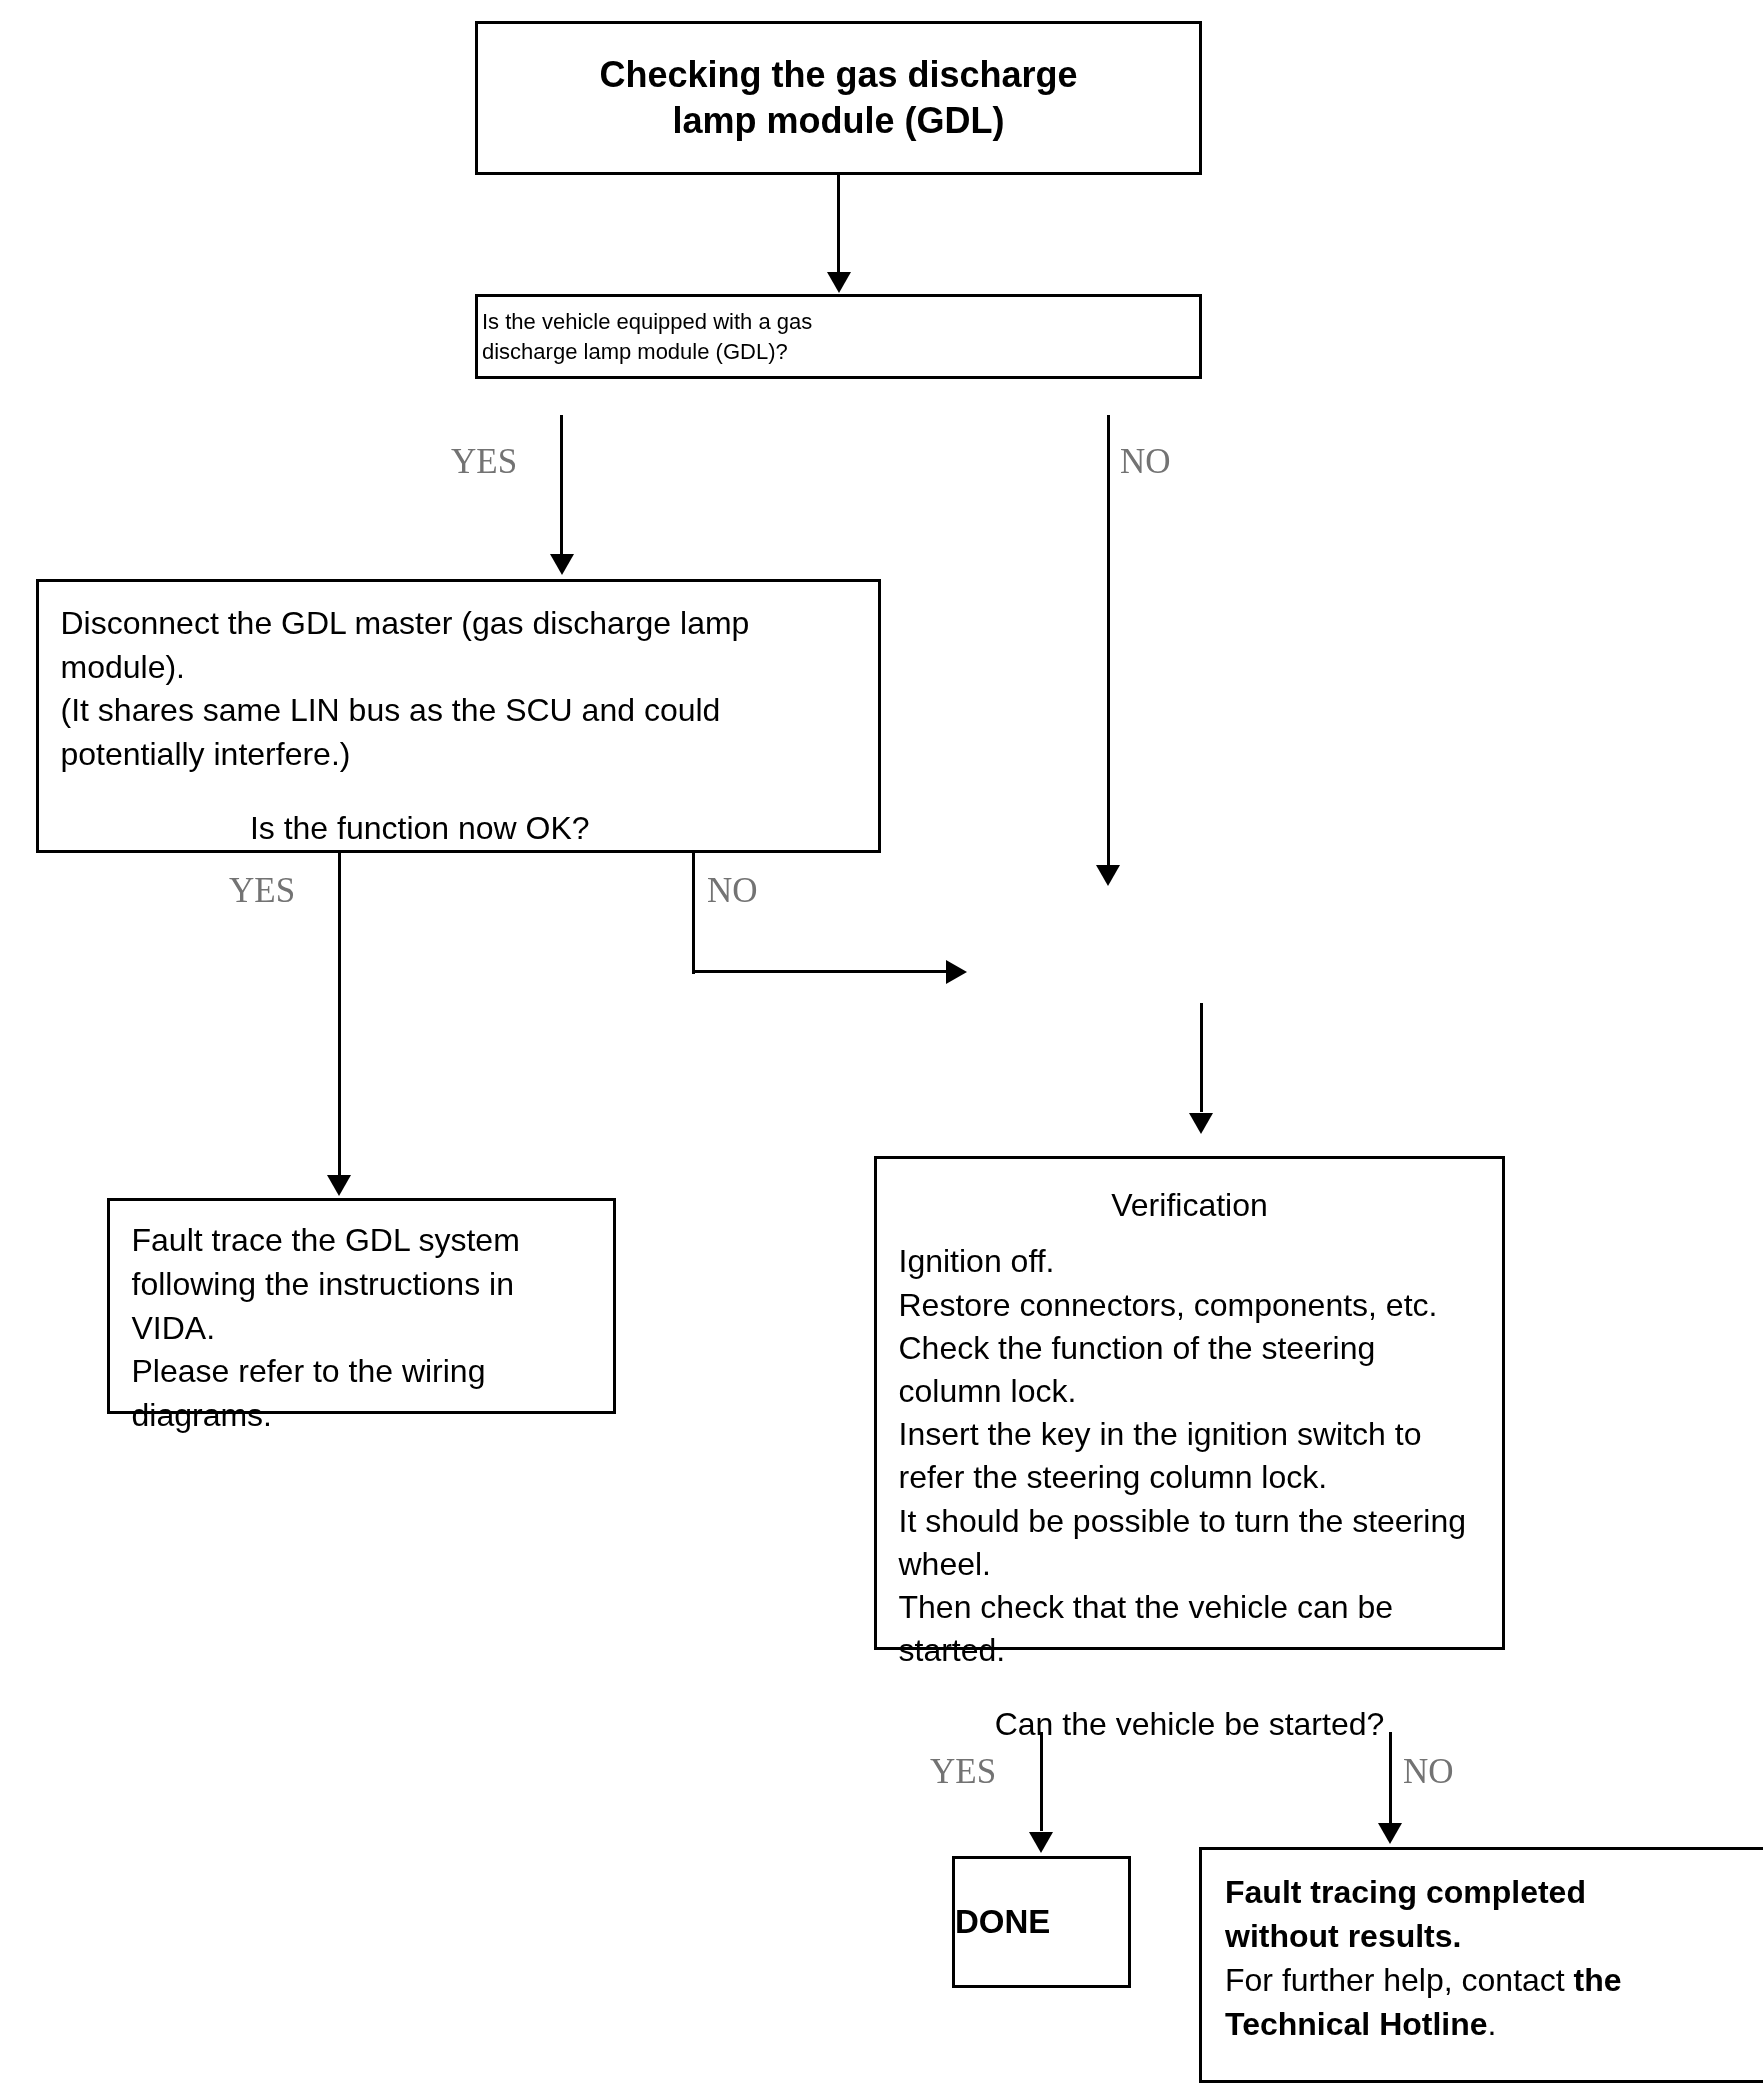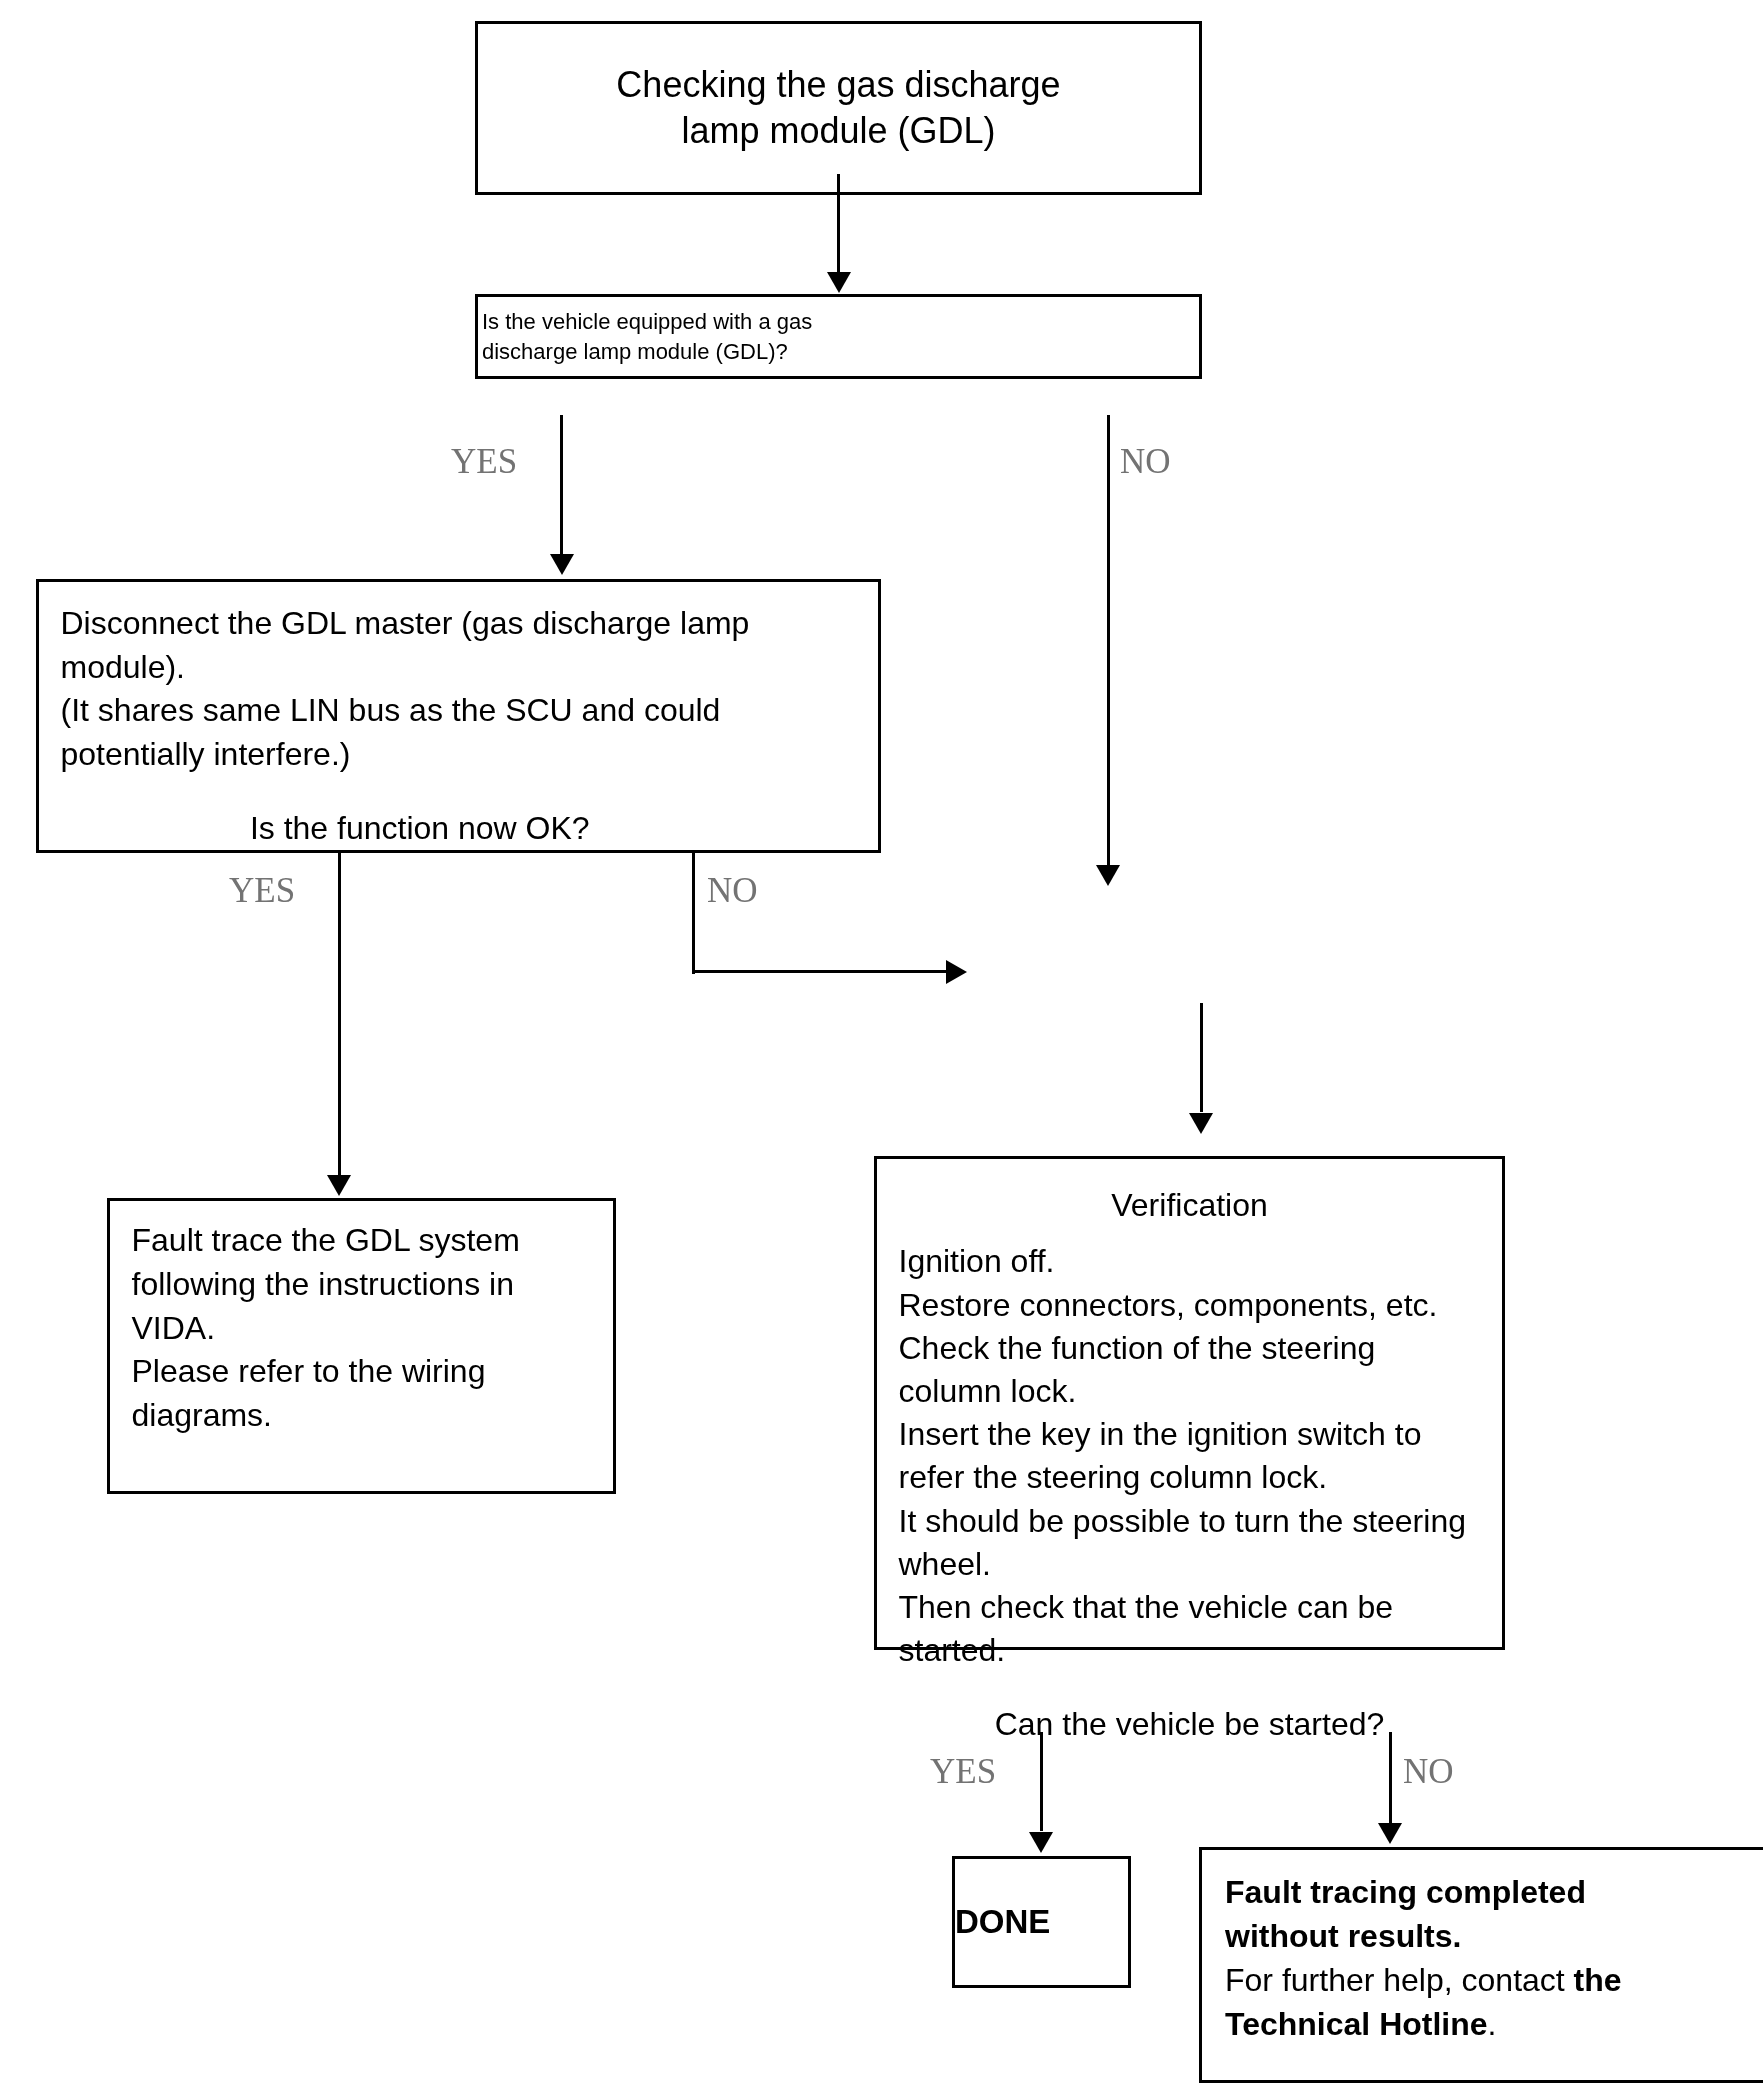--- a/index.html
+++ b/index.html
@@ -25,24 +25,24 @@
     font-size: 31px;
     line-height: 1.30;
     color: #000000;
   }
   .box-inner {
     padding: 0;
     white-space: pre-line;
   }
   
   #box-title {
-    left: 475px; top: 20.7px; width: 727px; height: 174px;
+    left: 475px; top: 20.7px; width: 727px; height: 154px;
     display: flex; align-items: center; justify-content: center;
     text-align: center;
-    font-weight: normal;
+    font-weight: bold;
     font-size: 36px;
     line-height: 1.28;
   }
   #box-question {
     left: 475px; top: 294px; width: 727px; height: 85px;
     display: flex; align-items: center;
     padding-left: 4px;
     font-size: 22px;
     line-height: 1.32;
   }
@@ -58,21 +58,21 @@
     margin-top: 31px;
     margin-right: 99px;
   }
   #box-replace {
     left: 967px; top: 888px; width: 504px; height: 116px;
     padding: 15px 0 0 21.5px;
     font-size: 32px;
     line-height: 1.34;
   }
   #box-faulttrace {
-    left: 107px; top: 1198px; width: 509px; height: 296px;
+    left: 107px; top: 1198px; width: 509px; height: 216px;
     padding: 18px 0 0 21.5px;
     font-size: 32px;
     line-height: 1.37;
   }
   #box-verification {
     left: 874px; top: 1156px; width: 631px; height: 494px;
     padding: 0;
     font-size: 32px;
     line-height: 1.35;
   }

